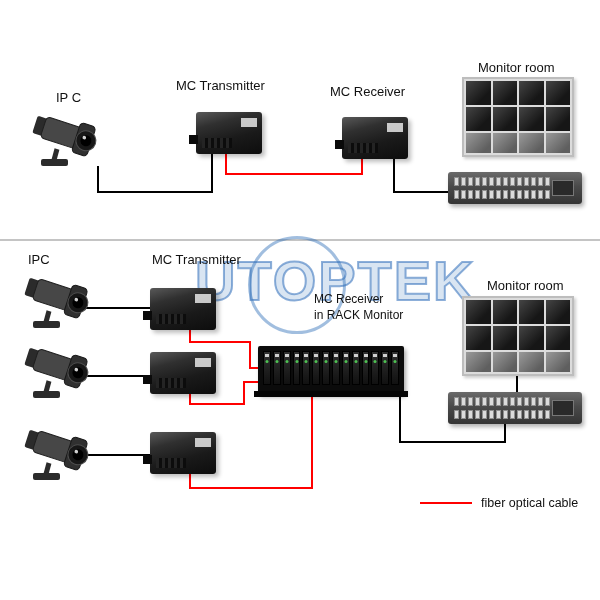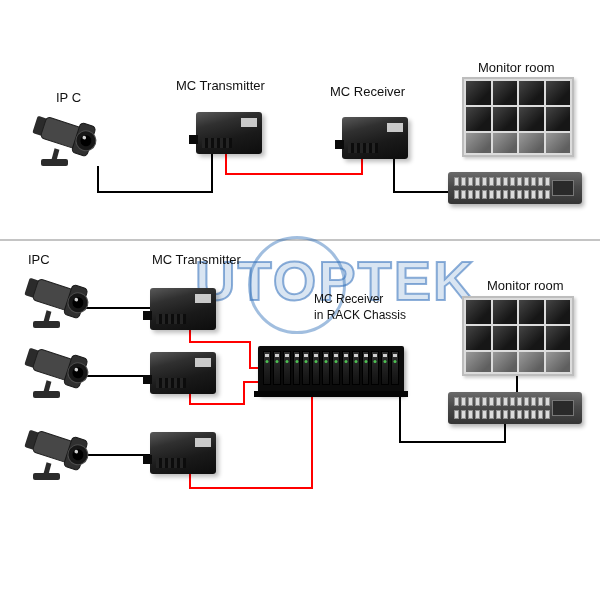--- a/index.html
+++ b/index.html
@@ -220,21 +220,21 @@
     <div class="mc-vent"></div>
   </div>
   <div class="mc" style="left:150px;top:432px;">
     <div class="mc-label"></div>
     <div class="mc-port"></div>
     <div class="mc-vent"></div>
   </div>
 
   <div class="label small" style="left:314px;top:292px;line-height:1.3;">
     <div>MC Receiver</div>
-    <div>in RACK Chassis</div>
+    <div>in RACK Monitor</div>
   </div>
 
   <div class="rack">
     <div class="rack-slots">
         <div class="rack-slot"></div>
         <div class="rack-slot"></div>
         <div class="rack-slot"></div>
         <div class="rack-slot"></div>
         <div class="rack-slot"></div>
         <div class="rack-slot"></div>
@@ -293,14 +293,18 @@
         <div class="sw-port"></div>
         <div class="sw-port"></div>
         <div class="sw-port"></div>
         <div class="sw-port"></div>
         <div class="sw-port"></div>
         <div class="sw-port"></div>
       </div>
     <div class="sw-uplink"></div>
   </div>
 
+  <div class="legend-row" style="left:420px;top:496px;">
+    <div class="legend-line fiber"></div>
+    <div class="legend-text">fiber optical cable</div>
+  </div>
 
 </div>
 
 </body></html>

